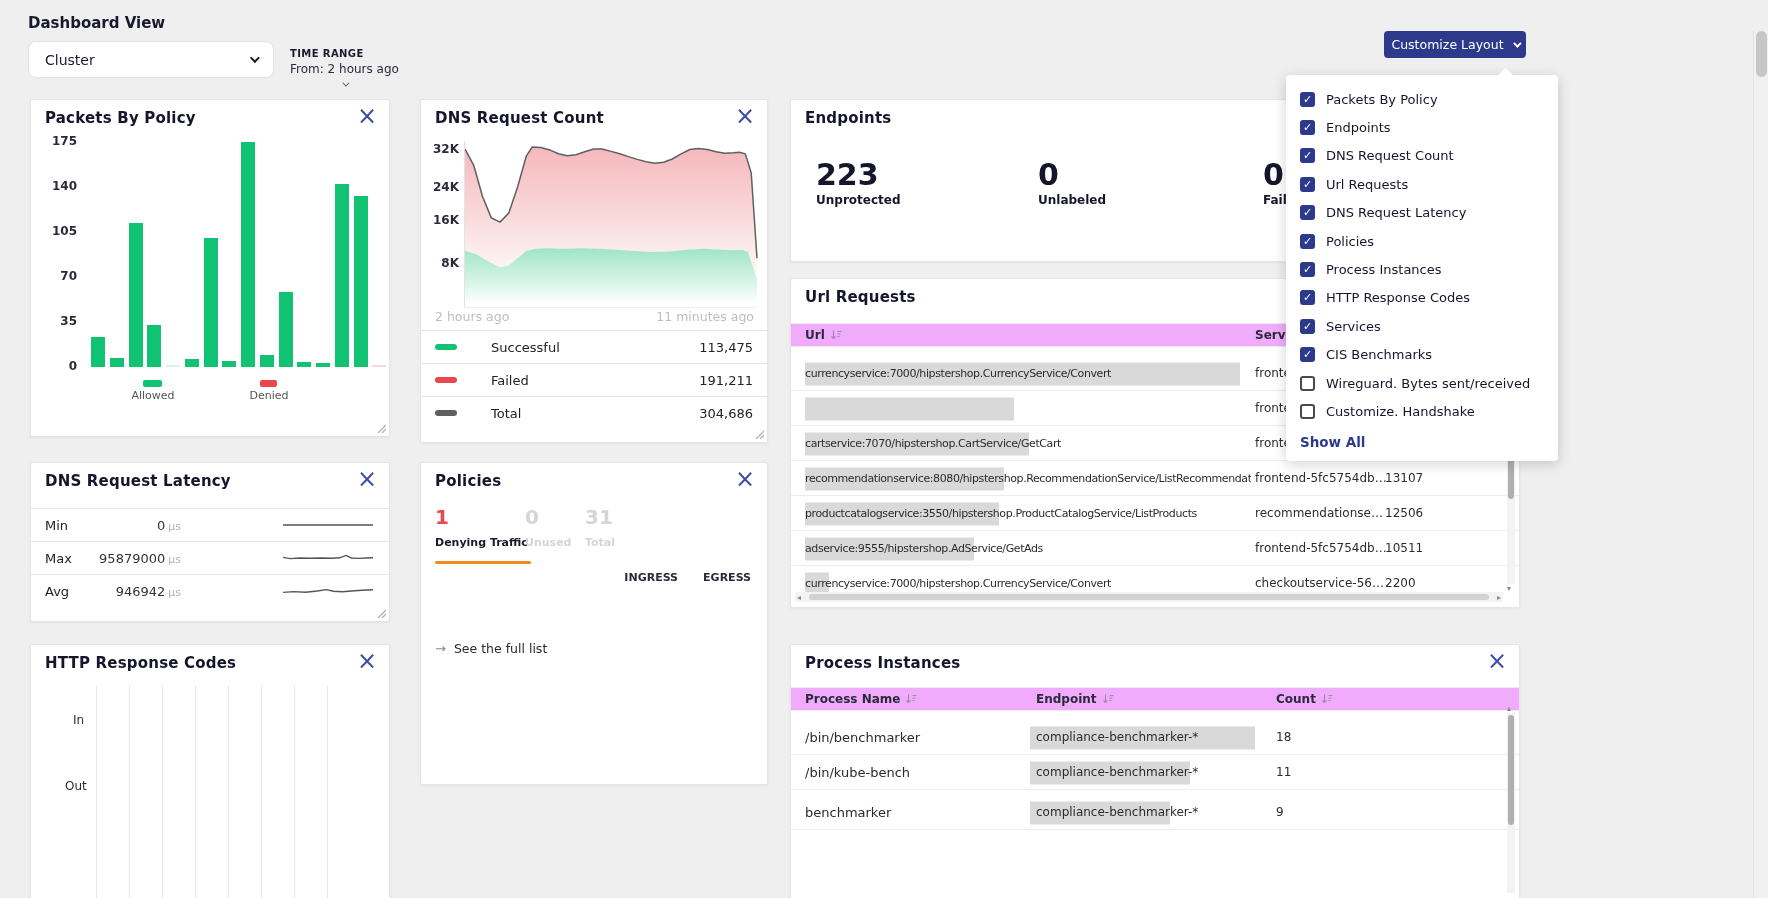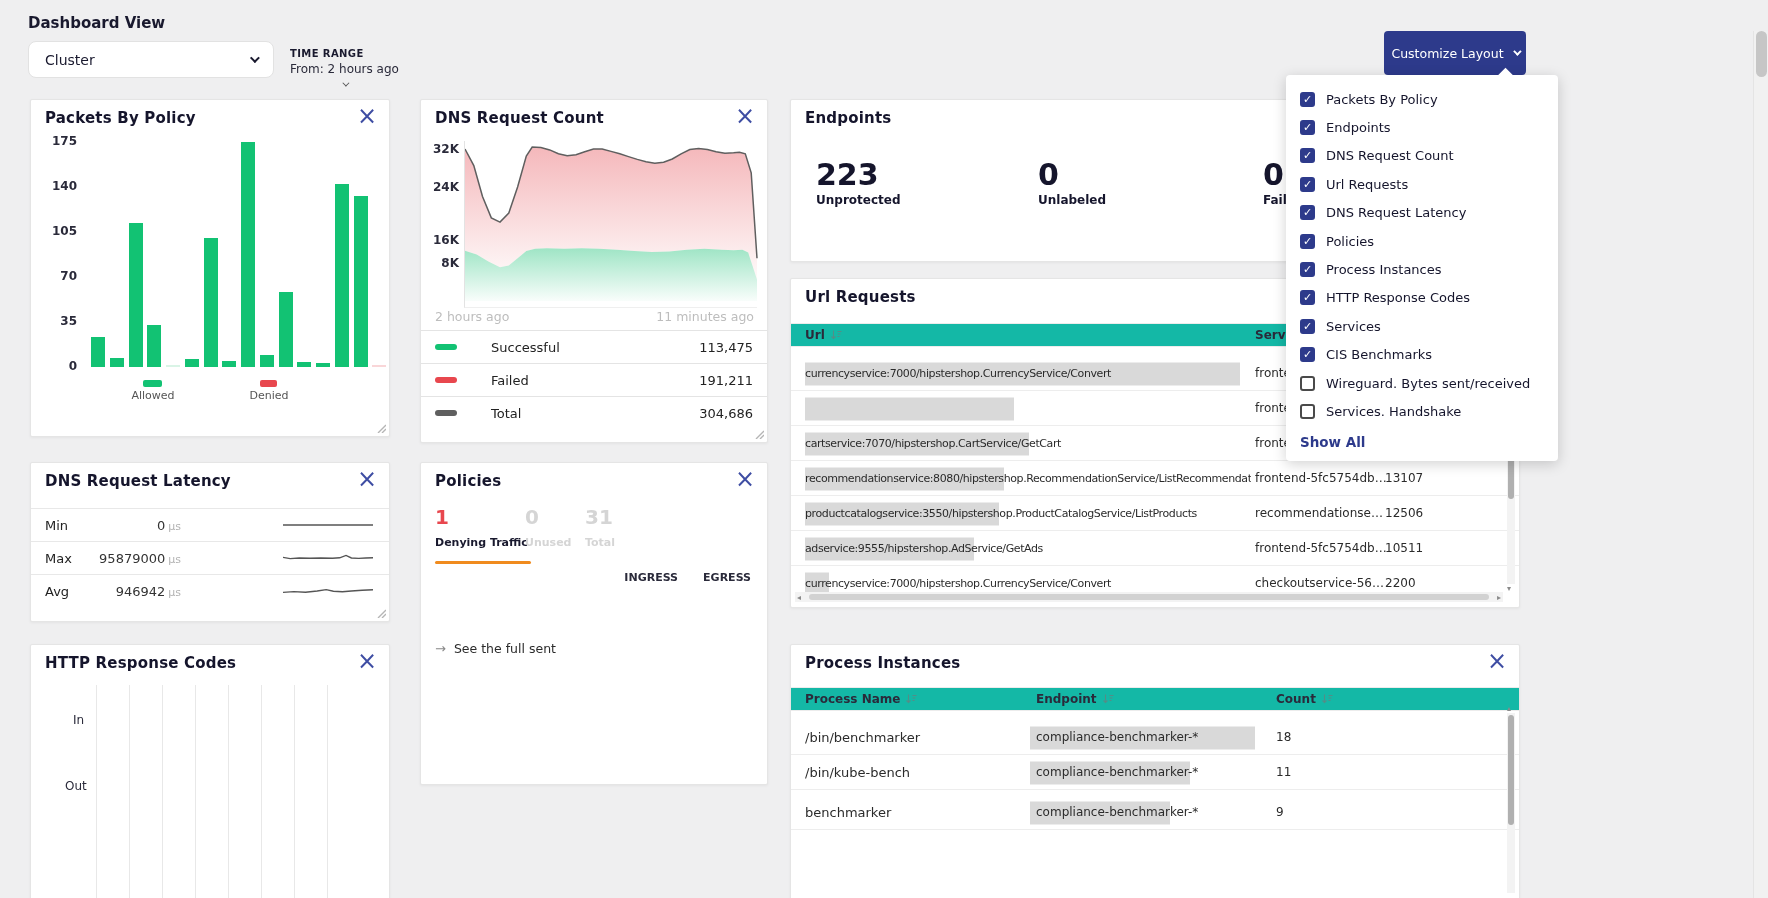--- a/index.html
+++ b/index.html
@@ -12,21 +12,21 @@
 
   
   .page-title { position:absolute; left:28px; top:14px; font-size:15px; font-weight:bold; }
   .view-select { position:absolute; left:28px; top:41px; width:246px; height:37px; background:#fff; border:1px solid #e2e2e2; border-radius:8px; display:flex; align-items:center; justify-content:space-between; padding:0 16px; font-size:14px; }
   .chev { width:7px; height:7px; border-right:2px solid currentColor; border-bottom:2px solid currentColor; transform:rotate(45deg) translateY(-2px); display:inline-block; }
   .time-range { position:absolute; left:290px; top:48px; }
   .tr-label { font-size:10px; font-weight:bold; letter-spacing:.4px; }
   .tr-value { font-size:12px; margin-top:3px; color:#2a2a3a; display:flex; align-items:center; gap:6px;flex-direction:column; }
   .tr-value .chev { width:5px; height:5px; border-width:1.5px; color:#555; }
 
-  .customize-btn { position:absolute; left:1384px; top:31px; width:142px; height:44px; background:#2d3a8b; color:#fff; border:none; border-radius:4px; font-size:12.5px; font-family:inherit; display:flex; align-items:center; justify-content:center; gap:9px; cursor:pointer; }
+  .customize-btn { position:absolute; left:1384px; top:31px; width:142px; height:27px; background:#2d3a8b; color:#fff; border:none; border-radius:4px; font-size:12.5px; font-family:inherit; display:flex; align-items:center; justify-content:center; gap:9px; cursor:pointer; }
   .customize-btn .chev { border-color:#fff; width:6px; height:6px; }
 
   .page-scrollbar { position:absolute; right:0; top:31px; bottom:0; width:15px; background:#f1f1f1; border-left:1px solid #e4e4e4; }
   .page-scroll-thumb { position:absolute; top:0; left:2px; width:11px; height:46px; background:#c6c6c6; border-radius:6px; }
 
   
   .dropdown { position:absolute; left:1286px; top:75px; width:272px; height:386px; background:#fff; border-radius:4px; box-shadow:0 3px 14px rgba(0,0,0,.18); z-index:50; padding:10px 0 0 14px; }
   .dd-caret { position:absolute; top:-5px; left:214px; width:11px; height:11px; background:#fff; transform:rotate(45deg); }
   .menu-item { display:flex; align-items:center; gap:11px; height:28.4px; cursor:pointer; }
   .cbx { width:15px; height:15px; border:2px solid #4a4a4a; border-radius:3px; background:#fff; display:flex; align-items:center; justify-content:center; flex:0 0 15px; }
@@ -56,21 +56,21 @@
   .leg-swatch { width:22px; height:6px; border-radius:3px; flex:0 0 22px; }
   .leg-label { font-size:13px; color:#222; margin-left:34px; flex:1; }
   .leg-value { font-size:13px; color:#222; }
 
   
   .ep-stat { position:absolute; top:58px; }
   .ep-value { font-size:30px; font-weight:bold; color:#15152c; line-height:1.1; }
   .ep-label { font-size:12px; font-weight:bold; color:#15152c; margin-top:2px; }
 
   
-  .thead { position:absolute; left:0; right:0; height:24px; background:#14b8a6; border-top:1px solid #ececec; border-bottom:1px solid #ececec; font-size:12px; font-weight:bold; color:#2a2a3a; }
+  .thead { position:absolute; left:0; right:0; height:24px; background:#f0abfc; border-top:1px solid #ececec; border-bottom:1px solid #ececec; font-size:12px; font-weight:bold; color:#2a2a3a; }
   .th { position:absolute; top:4px; display:flex; gap:5px; align-items:center; cursor:pointer; }
   .sort-ic { width:12px; height:12px; opacity:.65; }
   .trow { position:absolute; left:0; right:0; height:35px; border-bottom:1px solid #ededed; font-size:12px; color:#2b2b2b;margin-top:8px; }
   .hl { position:absolute; top:50%; transform:translateY(-50%); height:23px; background:#d9d9d9; }
   .cell-text { position:relative; display:inline-block; }
   .url-cell { position:absolute; left:14px; top:0; width:446px; height:35px; line-height:35px; overflow:hidden; white-space:nowrap; font-size:11px; letter-spacing:-.4px; }
   .svc-cell { position:absolute; left:464px; top:0; height:35px; line-height:35px; white-space:nowrap; }
   .cnt-cell { position:absolute; left:594px; top:0; height:35px; line-height:35px; }
 
   .vscroll { position:absolute; width:8px; background:#f3f3f3; }
@@ -175,21 +175,21 @@
       <path d="M2 10 L10 2 M6 10 L10 6" stroke="#b5b5b5" stroke-width="1.4" fill="none"></path>
     </svg>
 </div>
 
 <div class="card" style="left:420px;top:99px;width:348px;height:344px;">
   <div class="card-title">DNS Request Count</div>
   <span class="close-x">×</span>
   <div id="dns-ylabels">
       <div class="ytick" style="top: 1px;">32K</div>
       <div class="ytick" style="top: 39px;">24K</div>
-      <div class="ytick" style="top: 92px;">16K</div>
+      <div class="ytick" style="top: 72px;">16K</div>
       <div class="ytick" style="top: 115px;">8K</div>
     </div>
   <div id="dns-plot">
     <svg width="293" height="167" viewBox="0 0 293 167">
       <defs>
         <linearGradient id="gpink" x1="0" y1="0" x2="0" y2="1">
           <stop offset="0" stop-color="#f2a6aa" stop-opacity="0.8"></stop>
           <stop offset="1" stop-color="#f2a6aa" stop-opacity="0.06"></stop>
         </linearGradient>
         <linearGradient id="ggreen" x1="0" y1="0" x2="0" y2="1">
@@ -362,21 +362,21 @@
     <div class="pol-lab">Total</div>
   </div>
   <div class="pol-underline"></div>
 
   <div class="pol-head">
     <span class="pol-col2">INGRESS</span>
     <span class="pol-col3">EGRESS</span>
   </div>
   <div class="see-list">
     <span class="see-arrow">→</span>
-    <span>See the full sent</span>
+    <span>See the full list</span>
   </div>
 </div>
 
 <div class="card" style="left:30px;top:644px;width:360px;height:300px;">
   <div class="card-title">HTTP Response Codes</div>
   <span class="close-x">×</span>
   <div id="http-grid">
       <div class="gridline" style="left: 0px;"></div>
       <div class="gridline" style="left: 33px;"></div>
       <div class="gridline" style="left: 66px;"></div>
@@ -500,16 +500,16 @@
         <span class="tick">✓</span>
       </span>
     <span class="mi-label">CIS Benchmarks</span>
   </div>
   <div class="menu-item">
     <span class="cbx"></span>
     <span class="mi-label">Wireguard. Bytes sent/received</span>
   </div>
   <div class="menu-item">
     <span class="cbx"></span>
-    <span class="mi-label">Services. Handshake</span>
+    <span class="mi-label">Customize. Handshake</span>
   </div>
   <span class="show-all">Show All</span>
 </div>
 
 </body></html>

